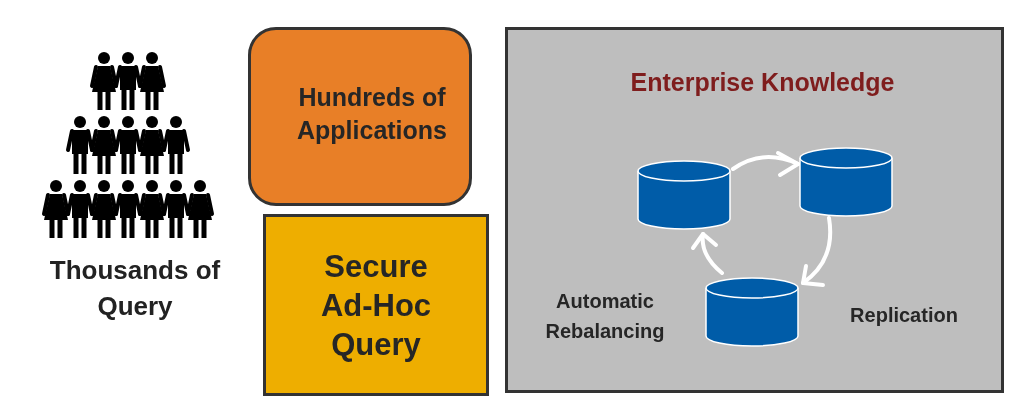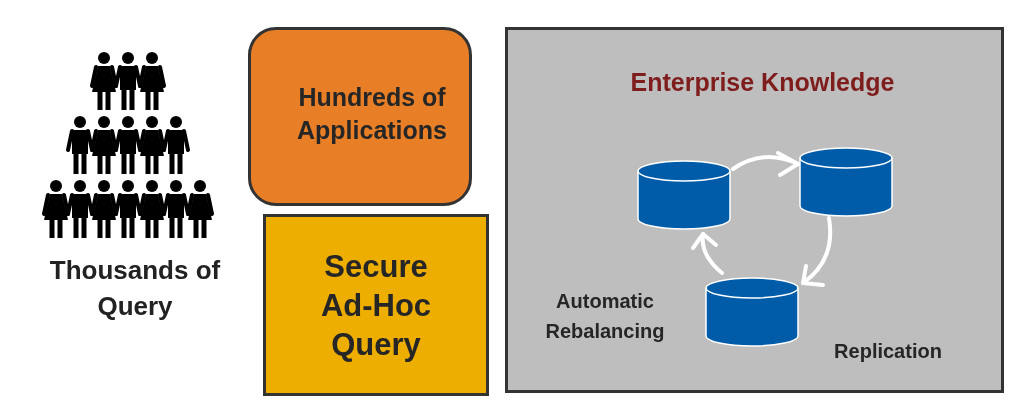--- a/index.html
+++ b/index.html
@@ -15,21 +15,21 @@
     .box-apps { left: 248px; top: 27px; width: 224px; height: 179px; background: #e87f27;
       font-size: 25px; line-height: 33px; padding-left: 24px; padding-bottom: 6px; border-radius: 28px; }
     .box-query { left: 263px; top: 214px; width: 226px; height: 182px; background: #eeae00;
       font-size: 31px; line-height: 39px; padding-bottom: 0; }
     .box-cluster { left: 505px; top: 27px; width: 499px; height: 366px; background: #bebebe;
       display: block; }
     .cluster-title { left: 0; top: 34px; width: 100%; text-align: center; font-size: 25px;
       line-height: 37px; font-weight: bold; color: #7f1d1d; padding-left: 16px; box-sizing: border-box; }
     .label { font-weight: bold; color: #262626; font-size: 20px; line-height: 30px; text-align: center; }
     .lbl-rebal { left: 32px; top: 256px; width: 130px; }
-    .lbl-repl { left: 310px; top: 270px; width: 140px; margin-top: 36px; }
+    .lbl-repl { left: 326px; top: 270px; width: 140px; }
     .diagram-svg { left: 0; top: 0; }
   </style>
 </head>
 <body>
 
 <svg class="abs people" viewBox="0 0 176 200" width="176" height="200" id="people-svg">
     <g fill="#000">
       <circle cx="64" cy="10" r="6"></circle>
       <path d="M58 18 L70 18 L76 44 L52 44 Z"></path>
       <path d="M56 19 L52 38 M72 19 L76 38" stroke="#000" stroke-width="4" stroke-linecap="round"></path>

